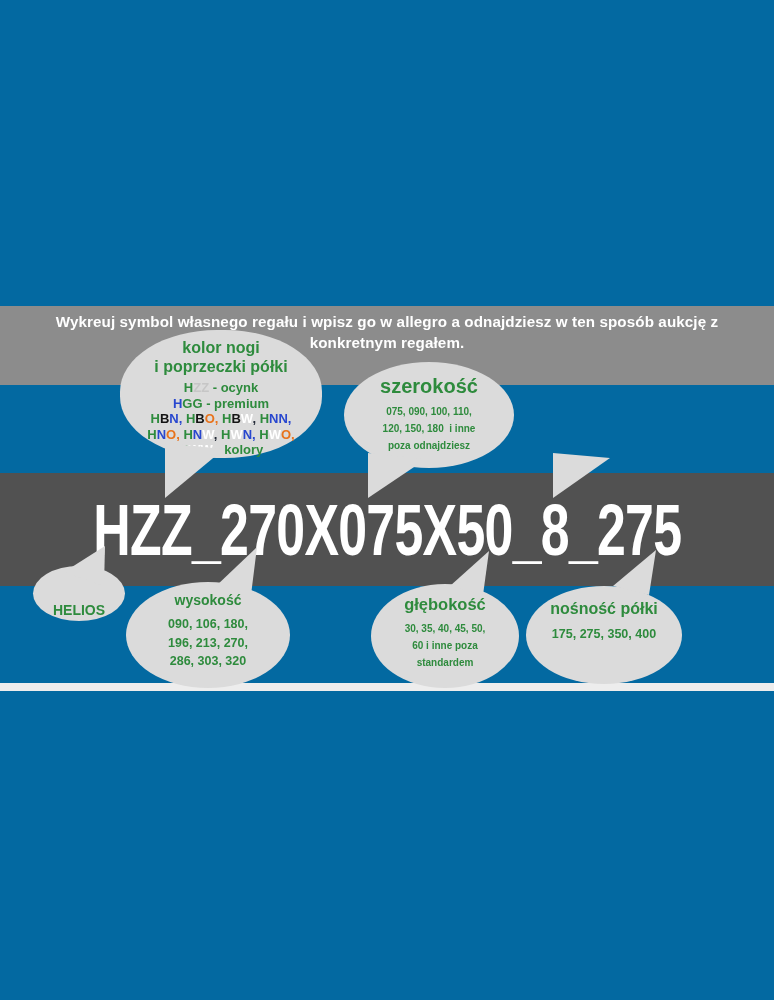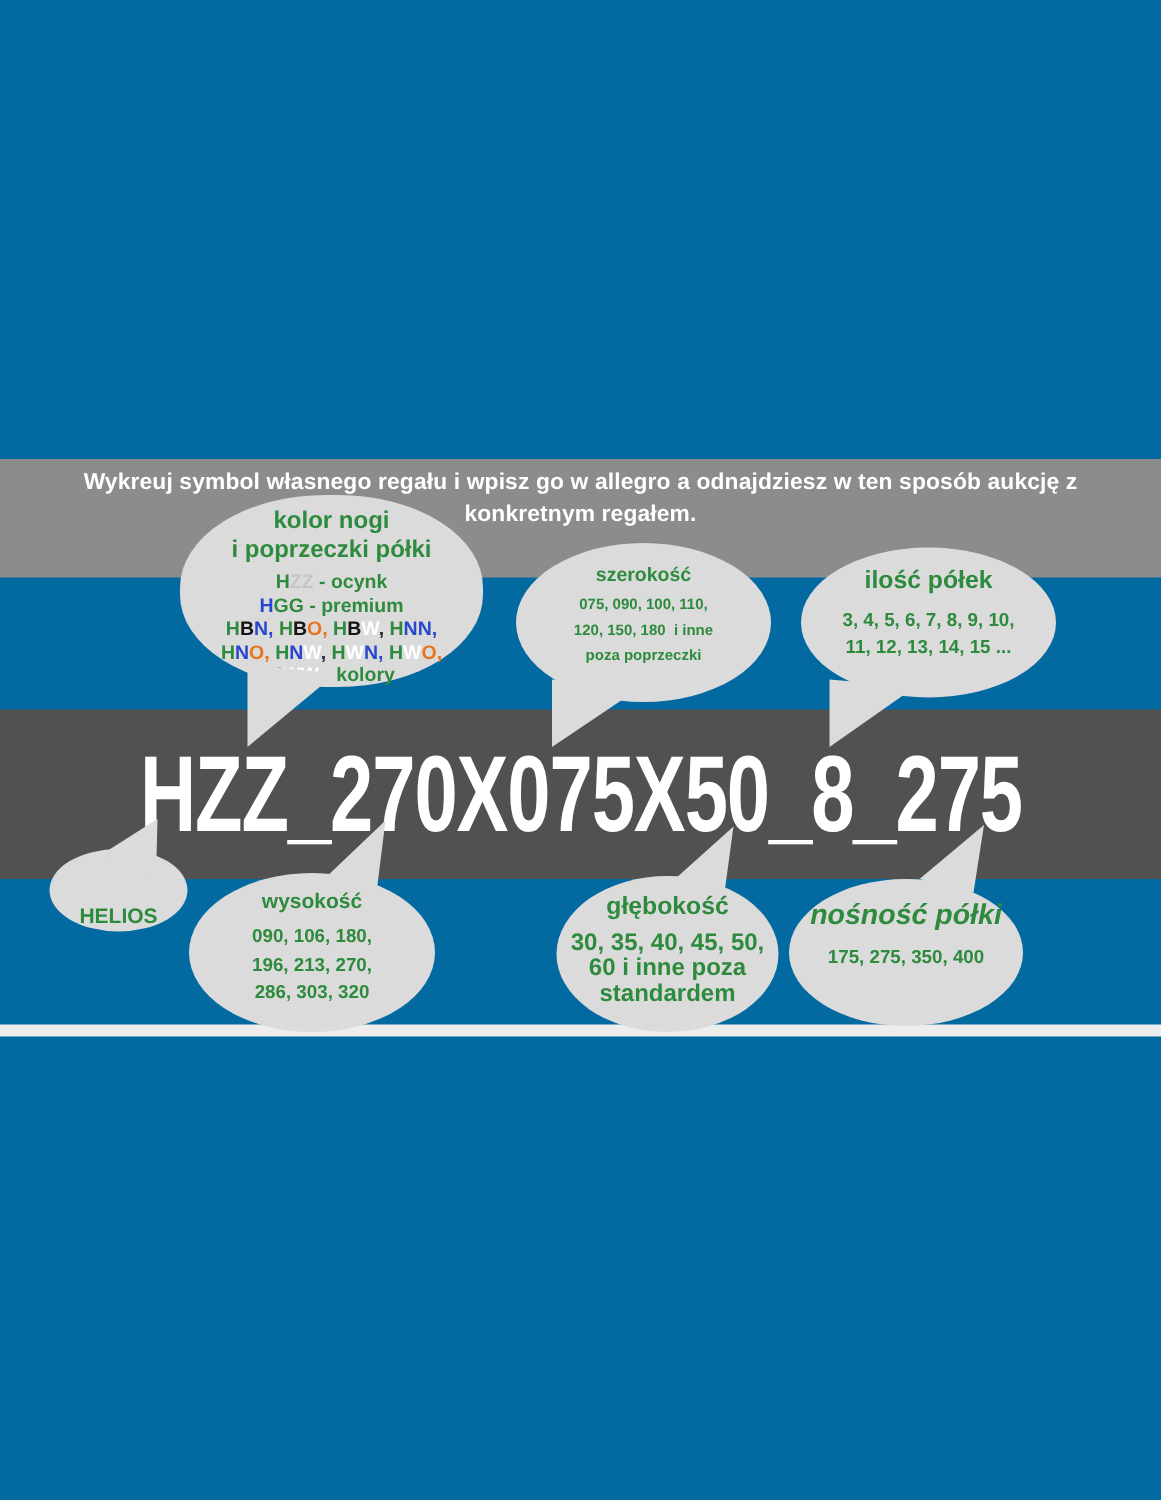--- a/index.html
+++ b/index.html
@@ -16,35 +16,35 @@
   .divider-strip{position:absolute;left:0;top:683px;width:774px;height:8px;background:#ededed;z-index:0;}
   
   .bubble{position:absolute;background:#dbdbdb;border-radius:50%;text-align:center;z-index:2;}
   .tail{position:absolute;z-index:2;}
   .b-title{color:#2e8b3d;}
   .b-line{white-space:pre;}
   .bubble-kolor{left:120px;top:330px;width:202px;height:128px;border-radius:48%;}
   .bubble-kolor .b-title{font-size:16px;line-height:18.5px;padding-top:9px;}
   .bubble-kolor .b-body{margin-top:4px;font-size:13px;line-height:15.5px;}
   .bubble-szer{left:344px;top:362px;width:170px;height:106px;}
-  .bubble-szer .b-title{font-size:13px;padding-top:13px;}
+  .bubble-szer .b-title{font-size:20px;padding-top:13px;}
   .bubble-szer .b-body{margin-top:5px;font-size:10px;line-height:17px;color:#2e8b3d;}
   .bubble-ilosc{left:534px;top:365px;width:170px;height:100px;}
   .bubble-ilosc .b-title{font-size:16.5px;padding-top:13px;}
   .bubble-ilosc .b-body{margin-top:8px;font-size:12.5px;line-height:17.5px;color:#2e8b3d;}
   .bubble-helios{left:33px;top:566px;width:92px;height:55px;display:flex;align-items:center;justify-content:center;}
   .brand-name{color:#2e8b3d;font-size:14px;margin-top:33px;}
   .bubble-wys{left:126px;top:582px;width:164px;height:106px;}
   .bubble-wys .b-title{font-size:14px;padding-top:10px;}
   .bubble-wys .b-body{margin-top:7px;font-size:12.5px;line-height:18.5px;color:#2e8b3d;}
   .bubble-gleb{left:371px;top:584px;width:148px;height:104px;}
   .bubble-gleb .b-title{font-size:16.5px;padding-top:11px;}
-  .bubble-gleb .b-body{margin-top:6px;font-size:16px;line-height:17px;color:#2e8b3d;}
+  .bubble-gleb .b-body{margin-top:6px;font-size:10px;line-height:17px;color:#2e8b3d;}
   .bubble-nosn{left:526px;top:586px;width:156px;height:98px;}
-  .bubble-nosn .b-title{font-size:19px;padding-top:14px;font-style:italic;}
+  .bubble-nosn .b-title{font-size:16px;padding-top:14px;}
   .bubble-nosn .b-body{margin-top:9px;font-size:12.5px;color:#2e8b3d;}
 </style>
 </head>
 <body>
 
 <div id="page">
 
   <div class="top-bar">
     <div class="top-bar-text">Wykreuj symbol własnego regału i wpisz go w allegro a odnajdziesz w ten sposób aukcję z konkretnym regałem.</div>
   </div>
@@ -70,34 +70,27 @@
   </div>
   <svg class="tail" style="left:158px;top:438px;" width="72" height="65" viewBox="0 0 72 65">
     <polygon points="7,5 7,60 66,11" fill="#dbdbdb"></polygon>
   </svg>
 
   <div class="bubble bubble-szer">
     <div class="b-title">szerokość</div>
     <div class="b-body">
       <div class="b-line">075, 090, 100, 110,</div>
       <div class="b-line">120, 150, 180  i inne</div>
-      <div class="b-line">poza poprzeczki</div>
+      <div class="b-line">poza odnajdziesz</div>
     </div>
   </div>
   <svg class="tail" style="left:363px;top:448px;" width="70" height="55" viewBox="0 0 70 55">
     <polygon points="5,5 5,50 63,11" fill="#dbdbdb"></polygon>
   </svg>
 
-  <div class="bubble bubble-ilosc">
-    <div class="b-title">ilość półek</div>
-    <div class="b-body">
-      <div class="b-line">3, 4, 5, 6, 7, 8, 9, 10,</div>
-      <div class="b-line">11, 12, 13, 14, 15 ...</div>
-    </div>
-  </div>
   <svg class="tail" style="left:548px;top:448px;" width="70" height="55" viewBox="0 0 70 55">
     <polygon points="5,5 5,50 62,10" fill="#dbdbdb"></polygon>
   </svg>
 
   <div class="bubble bubble-helios">
     <div class="brand-name">HELIOS</div>
   </div>
   <svg class="tail" style="left:59px;top:541px;" width="52" height="50" viewBox="0 0 52 50">
     <polygon points="46,5 45,45 5,31" fill="#dbdbdb"></polygon>
   </svg>

